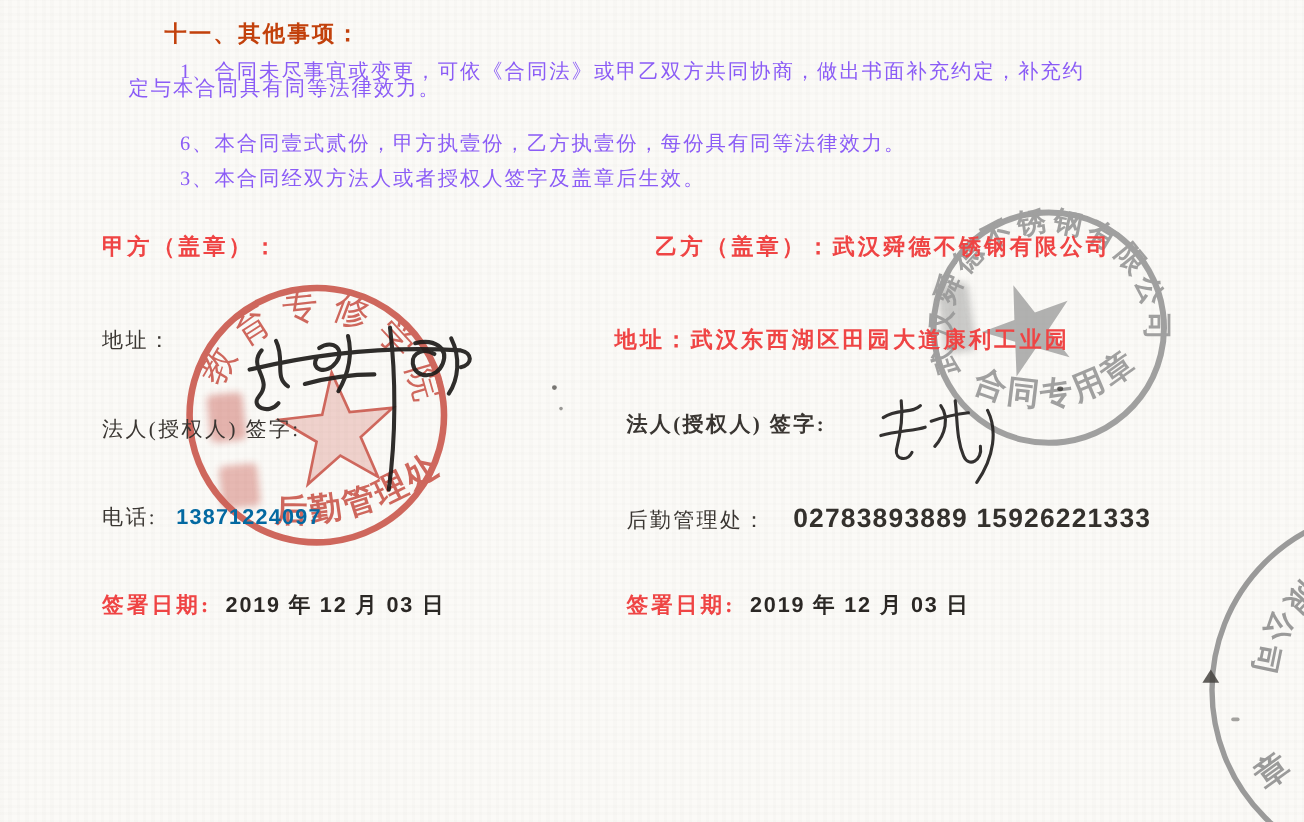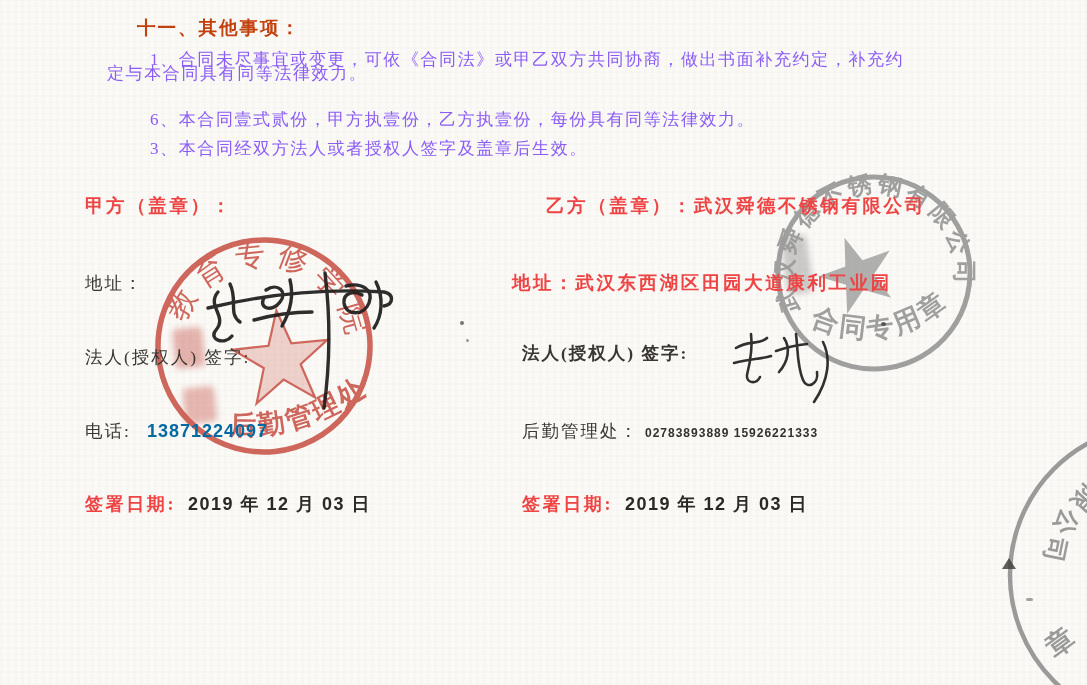--- a/index.html
+++ b/index.html
@@ -102,21 +102,21 @@
 
 <div class="abs" style="left:546px;top:193px">
   <span class="b19">乙方（盖章）：</span><span class="b19">武汉舜德不锈钢有限公司</span>
 </div>
 <div class="abs" style="left:512px;top:270px">
   <span class="b19">地址：</span><span class="b19">武汉东西湖区田园大道康利工业园</span>
 </div>
 <div class="abs lbl" style="left:522px;top:341px;font-weight:700">法人(授权人) 签字:</div>
 <div class="abs" style="left:522px;top:419px">
   <span class="lbl">后勤管理处：</span>
-  <span class="num" style="font-size:12px;margin-left:2px;color:#34312d">02783893889 15926221333</span>
+  <span class="num" style="font-size:22px;margin-left:18px;color:#34312d">02783893889 15926221333</span>
 </div>
 <div class="abs" style="left:522px;top:492px">
   <span class="b19" style="font-size:18px">签署日期:</span>
   <span class="datev" style="font-size:18px;margin-left:8px;color:#2b2825">2019 年 12 月 03 日</span>
 </div>
 
 <svg class="sig" style="left:196px;top:256px" width="215" height="162" viewBox="0 0 215 162" xmlns="http://www.w3.org/2000/svg">
   <g fill="none" stroke="#1e1c1a" stroke-width="3.4" stroke-linecap="round" stroke-linejoin="round" opacity="0.92">
     <path d="M 22,36 C 10,50 32,60 20,74 C 12,83 28,90 36,80"></path>
     <path d="M 34,28 C 42,44 32,58 44,66"></path>

